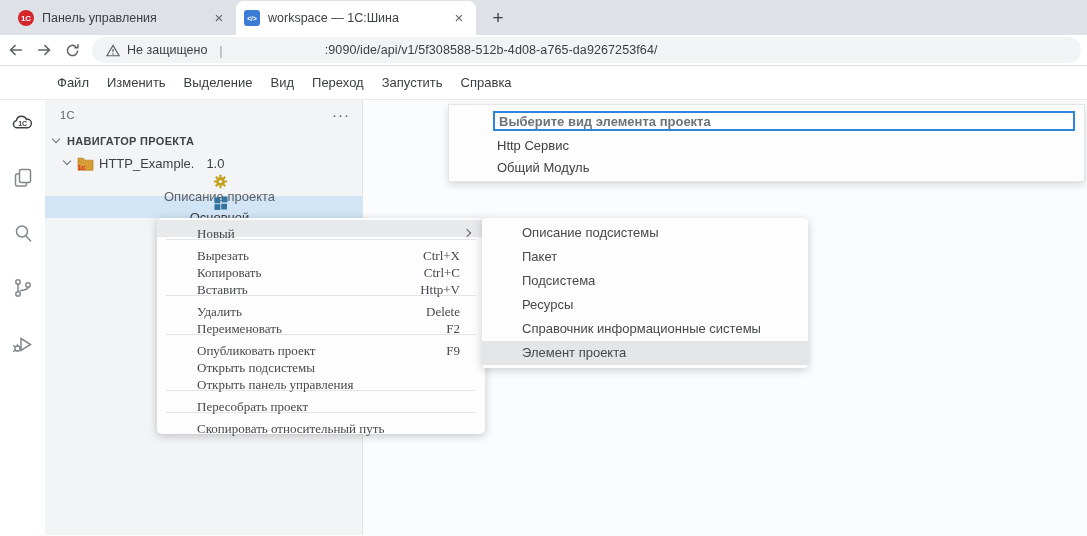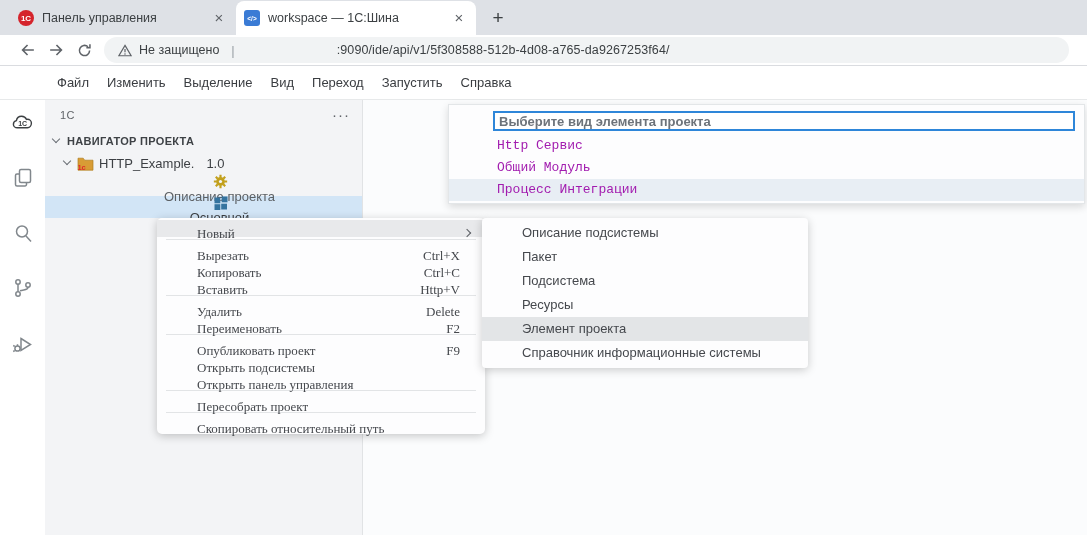--- a/index.html
+++ b/index.html
@@ -13,21 +13,21 @@
   .tab.inactive { width:226px; margin-left:10px; }
   .tab.active { width:240px; background:#fff; border-radius:8px 8px 0 0; }
   .favicon-red { width:16px; height:16px; border-radius:50%; background:#d5242c; color:#fff;
     font-size:8px; font-weight:bold; display:flex; align-items:center; justify-content:center; flex:0 0 auto; }
   .favicon-blue { width:16px; height:16px; border-radius:3px; background:#3a7bd5; color:#fff;
     font-size:6.5px; font-weight:bold; display:flex; align-items:center; justify-content:center; flex:0 0 auto; }
   .tab-title { flex:1; margin:0 8px; white-space:nowrap; overflow:hidden; }
   .tab-close { font-size:15px; color:#5f6368; width:18px; height:18px; line-height:17px; text-align:center; border-radius:50%; }
   .newtab-btn { font-size:19px; color:#3c4043; margin:0 0 6px 10px; width:24px; text-align:center; }
 
-  .toolbar { height:31px; background:#fff; border-bottom:1px solid #dadce0; display:flex; align-items:center; padding:0 14px; }
+  .toolbar { height:31px; background:#fff; border-bottom:1px solid #dadce0; display:flex; align-items:center; padding:0 2px; }
   .nav-btn { width:28px; height:26px; display:flex; align-items:center; justify-content:center; }
   .omnibox { flex:1; height:26px; margin:0 4px 0 6px; background:#f1f3f4; border-radius:13px;
     display:flex; align-items:center; padding:0 14px; font-size:12.5px; color:#3c4043; }
   .chip-label { margin-left:7px; }
   .url-divider { margin:0 10px 0 12px; color:#9aa0a6; font-size:13px; }
   .url-redacted-gap { width:92px; height:1px; }
   .url-text { color:#3c4043; letter-spacing:.1px; }
 
   
   .menubar { height:33px; background:#fff; display:flex; align-items:center; padding-left:48px; font-size:13px; color:#3a3d41; }
@@ -55,21 +55,21 @@
   .tree-version { margin-left:12px; }
   .tree-row.selected { background:#d2e5f6; }
 
   
   .quickpick { position:absolute; left:448px; top:104px; width:637px; background:#fdfdfe;
     border:1px solid #e3e6e8; box-shadow:0 3px 8px rgba(0,0,0,.14); padding-bottom:2px; z-index:5; }
   .qp-input { display:block; margin:6px 9px 4px 44px; width:582px; height:20px; border:1px solid #2e86d9;
     outline:1px solid #2e86d9; outline-offset:-2px; padding:0 5px; font-size:13px; color:#3c3f44;
     font-family:"Liberation Sans","DejaVu Sans",sans-serif; background:#fff;font-weight:bold; }
   .qp-input::placeholder { color:#6d737a; opacity:1; }
-  .qp-row { height:22px; line-height:22px; padding-left:48px; font-size:13px; color:#a21caf;font-family:Liberation Mono, monospace; }
+  .qp-row { height:22px; line-height:22px; padding-left:48px; font-size:13px; color:#404040; }
   .qp-row.hl { background:#e8eef4; }
 
   
   .ctxmenu { position:absolute; left:157px; top:218px; width:328px; background:#fdfdfe; border-radius:5px;
     box-shadow:0 2px 10px rgba(0,0,0,.22); padding:2px 0; font-size:13px; color:#45484d; z-index:10; }
   .cm-item { height:17px; line-height:27px; padding:0 25px 0 40px; display:flex; position:relative;font-family:Liberation Serif, serif; }
   .cm-item .cm-label { flex:1; white-space:nowrap; }
   .cm-item .cm-shortcut { text-align:right; color:#45484d; }
   .cm-item.hl { background:#e8e9eb; }
   .cm-arrow { position:absolute; right:15px; top:10px; width:6px; height:6px;
@@ -224,21 +224,20 @@
       </div>
     </div>
 
     <div style="flex:1"></div>
   </div>
 
   <div class="quickpick">
     <input class="qp-input" value="" placeholder="Выберите вид элемента проекта" style="">
     <div class="qp-row">Http Сервис</div>
     <div class="qp-row">Общий Модуль</div>
-    <div class="qp-row hl">Процесс Интеграции</div>
   </div>
 
   <div class="ctxmenu">
     <div class="cm-item hl">
       <span class="cm-label">Новый</span>
       <span class="cm-arrow"></span>
     </div>
     <div class="cm-sep"></div>
     <div class="cm-item">
       <span class="cm-label">Вырезать</span>
@@ -280,17 +279,17 @@
     <div class="cm-item">
       <span class="cm-label">Скопировать относительный путь</span>
     </div>
   </div>
 
   <div class="submenu">
     <div class="sm-item">Описание подсистемы</div>
     <div class="sm-item">Пакет</div>
     <div class="sm-item">Подсистема</div>
     <div class="sm-item">Ресурсы</div>
+    <div class="sm-item">Справочник информационные системы</div>
     <div class="sm-item hl">Элемент проекта</div>
-    <div class="sm-item">Справочник информационные системы</div>
   </div>
 
 </div>
 
 </body></html>

